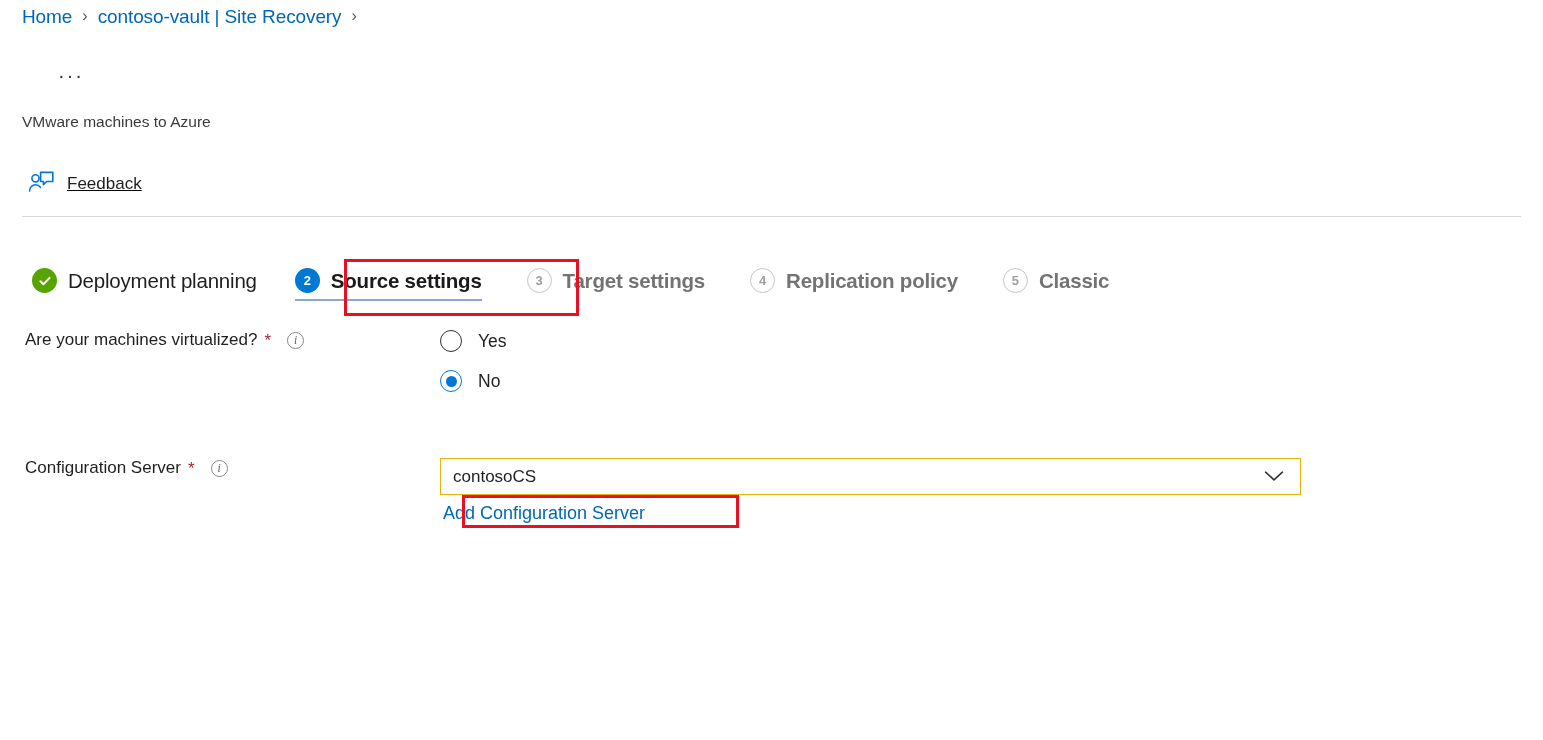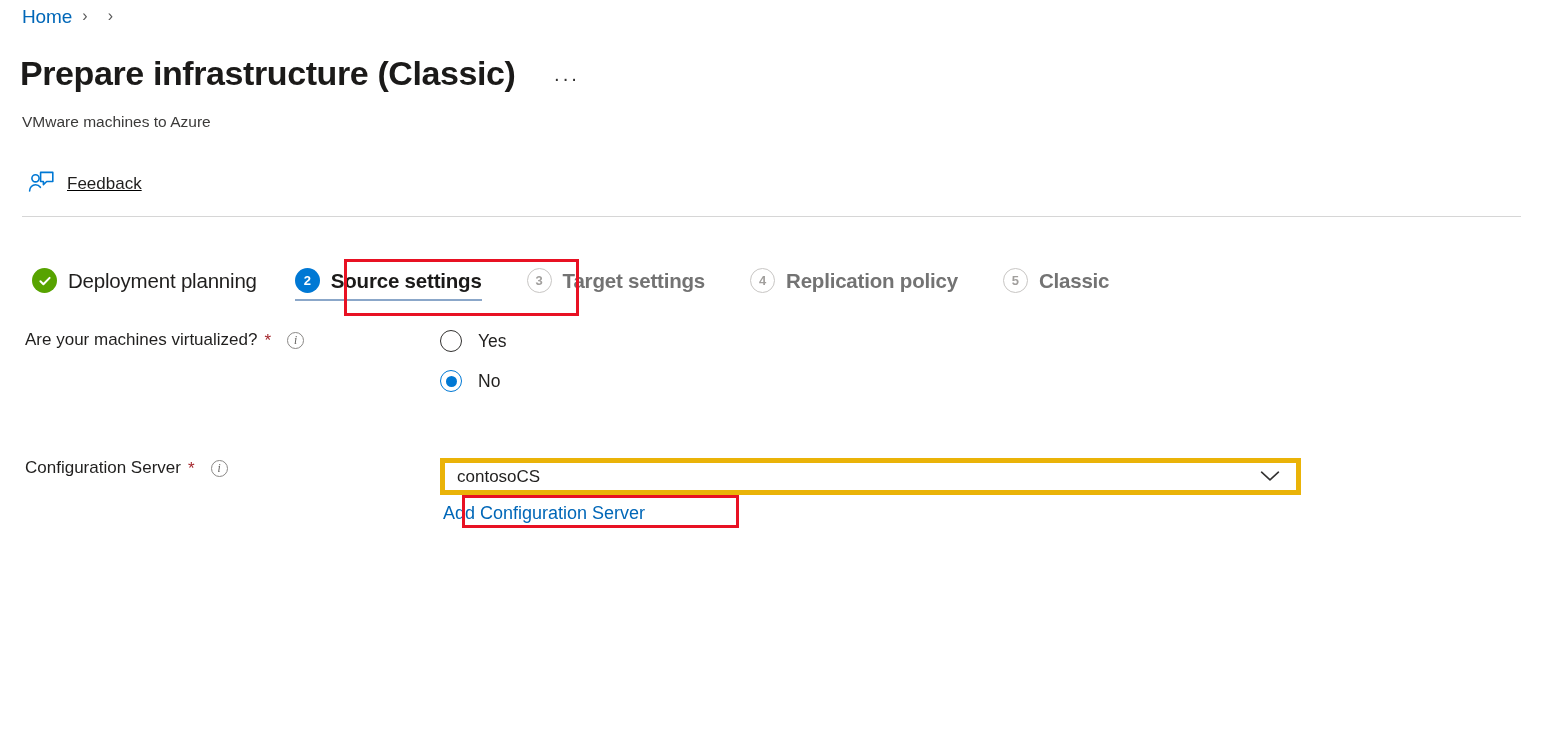--- a/index.html
+++ b/index.html
@@ -249,21 +249,21 @@
     height: 11px;
     border-radius: 50%;
     background: #0078d4;
   }
   .radio-text { font-size: 17.5px; color: #201f1e; }
 
   .select-wrap {
     position: relative;
     width: 861px;
     height: 37px;
-    border: 5px solid #eab308;
+    border: 1px solid #eab308;
     background: #ffffff;
     box-sizing: border-box;
     display: flex;
     align-items: center;
     cursor: pointer;
   }
   .select-value {
     padding-left: 12px;
     font-size: 17px;
     color: #201f1e;
@@ -286,25 +286,25 @@
 
   #row-virtualized { position: absolute; left: 0; top: 0; width: 100%; }
   #row-confserver  { position: absolute; left: 0; top: 128px; width: 100%; }
 </style>
 </head>
 <body>
 
 <div class="breadcrumb">
   <span class="crumb-link">Home</span>
   <span class="crumb-sep">›</span>
+  <span class="crumb-link">contoso-vault | Site Recovery</span>
   <span class="crumb-sep">›</span>
 </div>
 
 <div class="title-row">
-  <span class="page-title">Prepare infrastructure (Classic)</span>
   <span class="ellipsis-btn">···</span>
 </div>
 <div class="page-subtitle">VMware machines to Azure</div>
 
 <div class="commandbar">
   <button class="cmd-btn">
     <span>
       <svg width="27" height="24" viewBox="0 0 27 24" fill="none" xmlns="http://www.w3.org/2000/svg">
         <circle cx="7.5" cy="8.3" r="3.6" stroke="#0078d4" stroke-width="1.6"></circle>
         <path d="M1.6 21c0-3.6 2.7-6.3 5.9-6.3 2 0 3.8 1 4.9 2.6" stroke="#0078d4" stroke-width="1.6" stroke-linecap="round"></path>

